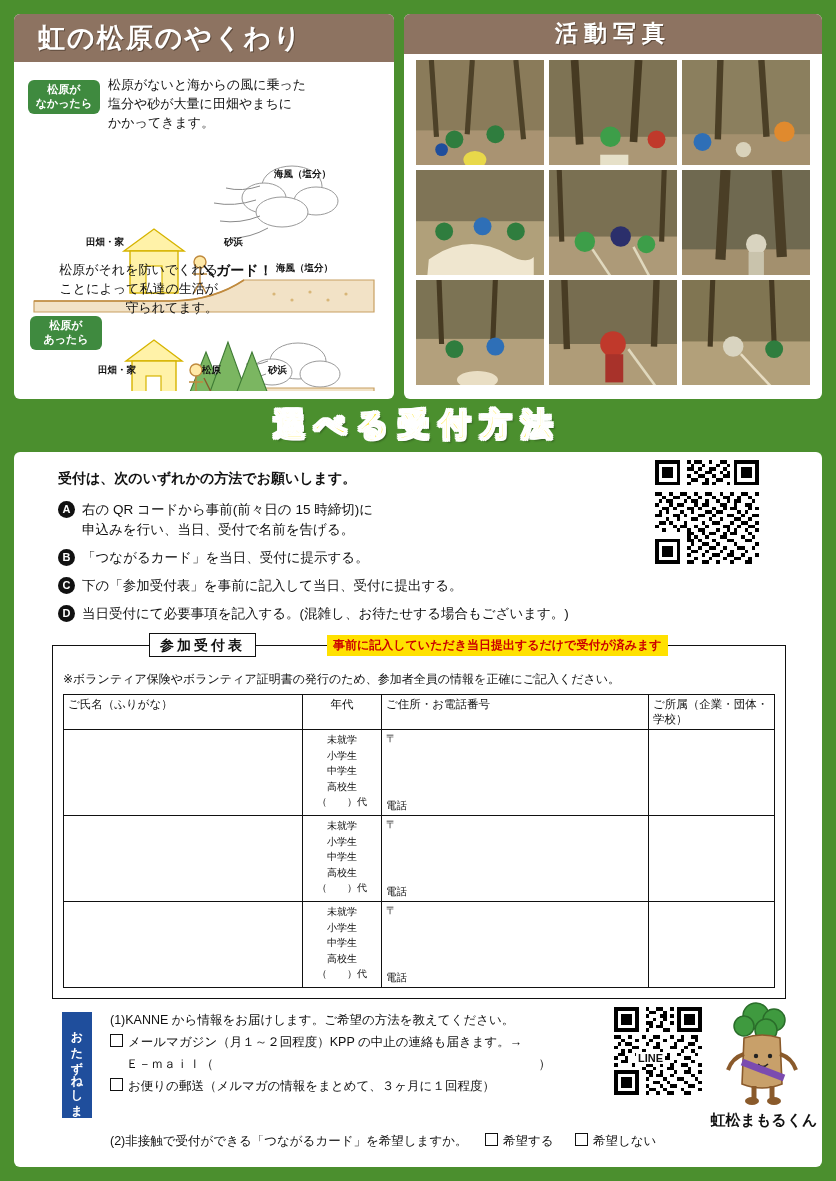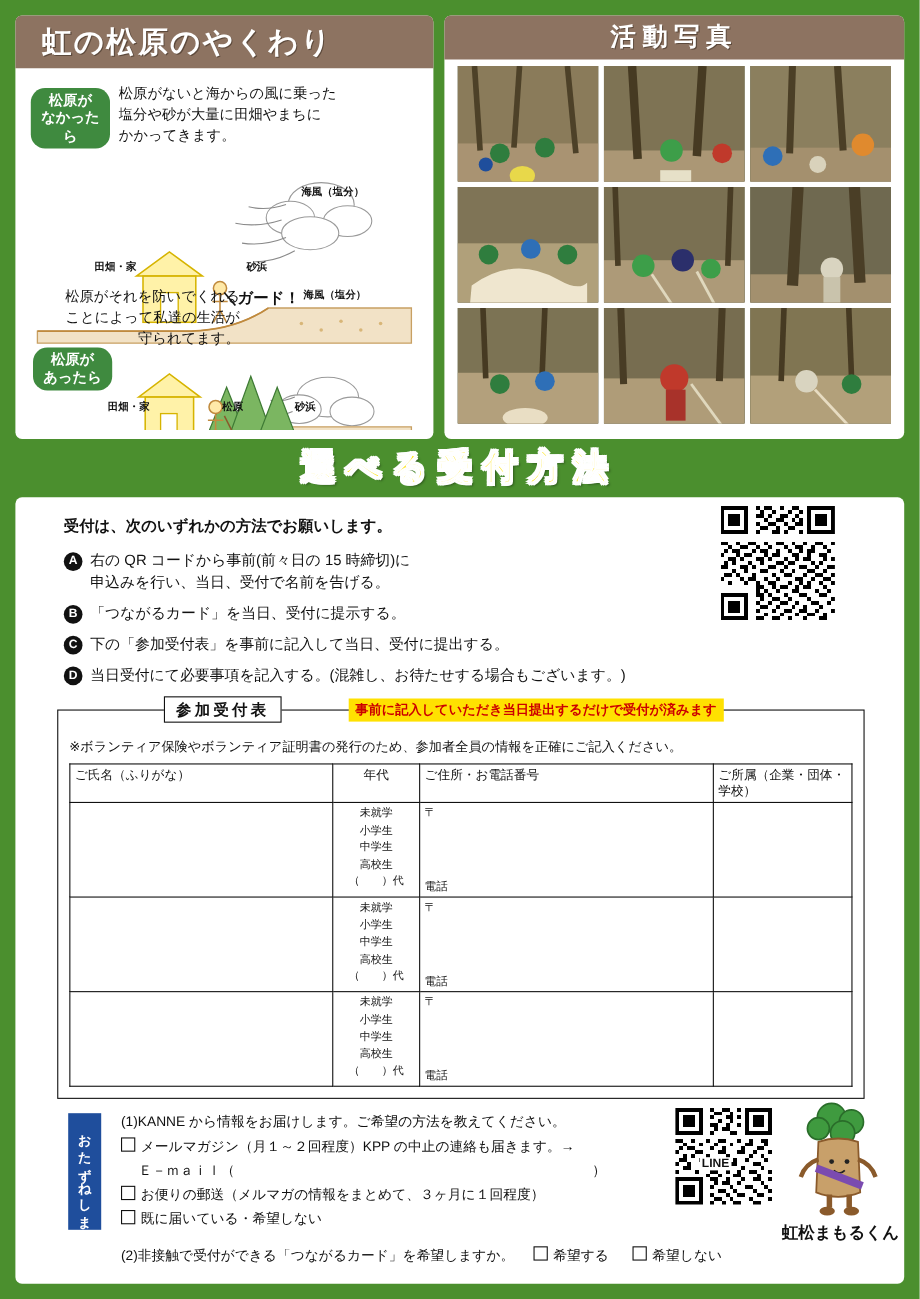--- a/index.html
+++ b/index.html
@@ -36,22 +36,22 @@
   .hdr-right .t{
     position:absolute;width:100%;text-align:center;top:4px;
     font-size:23px;font-weight:bold;color:#fff;letter-spacing:6px;
     text-shadow:1px 1px 0 #5d4a3c;
   }
 
   
   .illus{position:absolute;left:10px;top:52px;width:360px;height:325px;background:#fff;}
   .ill-text{position:absolute;font-size:13px;color:#111;line-height:1.45;}
   .tagbox{
-    position:absolute;background:#3f8a3f;color:#fff;border-radius:13px;
-    font-size:13px;text-align:center;line-height:1.25;padding:3px 5px;font-weight:bold;
+    position:absolute;background:#3f8a3f;color:#fff;border-radius:6px;
+    font-size:11px;text-align:center;line-height:1.25;padding:3px 5px;font-weight:bold;
   }
   .label-sm{position:absolute;font-size:9.5px;color:#111;font-weight:bold;}
   .guard{position:absolute;font-size:14px;color:#111;font-weight:bold;}
 
   .scene{position:absolute;left:0;top:0;width:360px;height:325px;}
 
   
   .photos{
     position:absolute;left:12px;top:46px;width:394px;height:325px;
     display:grid;grid-template-columns:repeat(3,1fr);grid-template-rows:repeat(3,1fr);
@@ -95,21 +95,21 @@
           font-size:11.5px;font-weight:bold;color:#111;line-height:1.35;}
 
   
   .formbox{position:absolute;left:38px;top:193px;width:732px;height:352px;border:1.6px solid #111;}
   .form-title{
     position:absolute;left:96px;top:-13px;background:#fff;padding:0 10px;
     border:1.4px solid #111;font-size:14px;font-weight:bold;letter-spacing:3px;color:#111;
     line-height:22px;height:22px;
   }
   .form-note{
-    position:absolute;left:264px;top:-11px;background:#ffe100;color:#c00;
+    position:absolute;left:274px;top:-11px;background:#ffe100;color:#c00;
     font-size:12px;font-weight:bold;padding:2px 6px;white-space:nowrap;
   }
   .form-sub{position:absolute;left:10px;top:25px;font-size:12px;color:#111;}
 
   table.reg{
     position:absolute;left:10px;top:48px;width:712px;border-collapse:collapse;
     font-size:11px;color:#111;
   }
   table.reg th,table.reg td{border:1px solid #111;padding:2px 4px;vertical-align:top;}
   table.reg th{font-weight:normal;text-align:left;font-size:11.5px;height:18px;}
@@ -638,21 +638,20 @@
       </table>
     </div>
 
     <div class="bluetab">おたずねします</div>
 
     <div class="q1">
       <span class="ind">(1)KANNE から情報をお届けします。ご希望の方法を教えてください。</span>
       <span class="ind"><span class="chk"></span><span>メールマガジン（月１～２回程度）KPP の中止の連絡も届きます。→</span></span>
       <span class="ind" style="padding-left:16px"><span>Ｅ－ｍａｉｌ（　　　　　　　　　　　　　　　　　　　　　　　　　　）</span></span>
       <span class="ind"><span class="chk"></span><span>お便りの郵送（メルマガの情報をまとめて、３ヶ月に１回程度）</span></span>
-      <span class="ind"><span class="chk"></span><span>既に届いている・希望しない</span></span>
     </div>
 
     <div class="q2">
       <span>(2)非接触で受付ができる「つながるカード」を希望しますか。</span>
       <span style="margin-left:14px"><span class="chk"></span><span>希望する</span></span>
       <span style="margin-left:18px"><span class="chk"></span><span>希望しない</span></span>
     </div>
 
     <svg class="qr-line" viewBox="0 0 25 25" shape-rendering="crispEdges">
       <rect width="25" height="25" fill="#fff"></rect>

